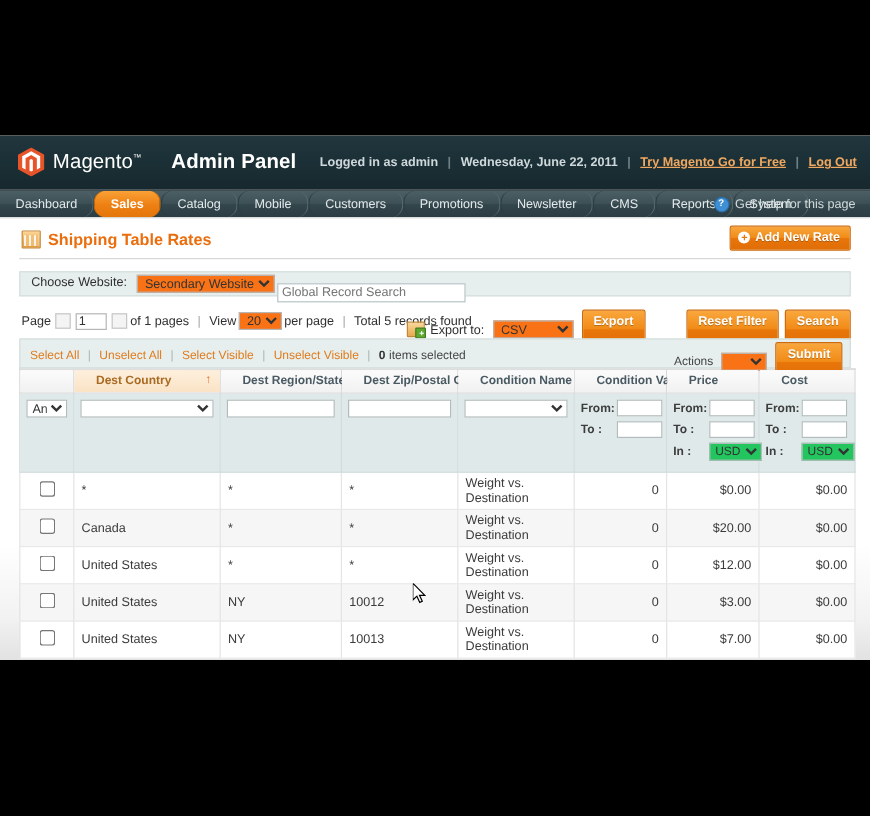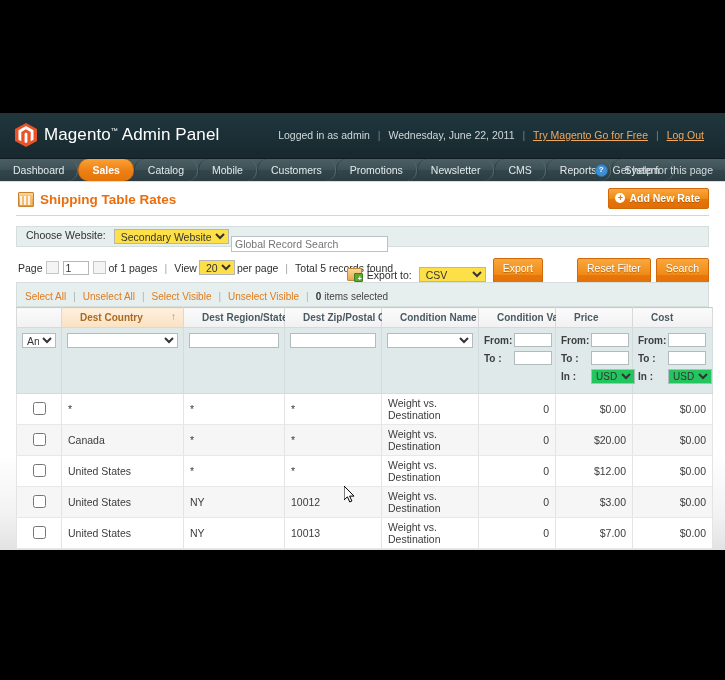--- a/index.html
+++ b/index.html
@@ -26,34 +26,34 @@
   }
   .logo-wrap { position:absolute; left:15px; top:10px; display:flex; align-items:center; }
   .logo-mark {
     width: 22px; height: 24px; position: relative; margin-right: 7px;
   }
   .logo-mark svg { display:block; }
   .logo-text {
     color: #fff; font-size: 17px; letter-spacing: .1px; white-space: nowrap;
   }
   .logo-text .tm { font-size: 7px; vertical-align: super; }
-  .logo-text b { font-weight: normal; }
+  .logo-text b { font-weight: bold; margin-left: 20px; }
 
   .search-box {
     position: absolute; left: 231px; top: 123px;
     width: 157px; height: 16px;
     background: #fff; border: 1px solid #b7c3c6;
     font-size: 10.5px; color: #3c3c3c;
     padding: 0 0 0 3px; line-height: 16px;
     font-family: "Liberation Sans", sans-serif;
     box-sizing: border-box;
   }
   .hdr-right {
-    position: absolute; right: 21px; top: 16px;
-    font-size: 10.5px; color: #cfd8da; white-space: nowrap;
+    position: absolute; right: 11px; top: 16px;
+    font-size: 10.5px; color: #cfd8da; white-space: nowrap; font-weight: bold;
   }
   .hdr-right .sep { color: #6d8085; margin: 0 5px; }
   .hdr-right a { color: #f0a860; text-decoration: underline; }
 
   
   .nav {
     height: 22px;
     background: linear-gradient(to bottom, #4c5f64 0%, #3d5055 48%, #33464b 52%, #2b3d42 100%);
     display: flex; align-items: stretch;
     position: relative;
@@ -147,21 +147,21 @@
     margin: 0 3px;
   }
   input.pg-num {
     width: 26px; height: 14px; font-size: 10.5px; text-align: left;
     border: 1px solid #b6b6b6; padding: 0 2px; margin: 0 1px;
     font-family: "Liberation Sans", sans-serif; color: #333;
     box-sizing: border-box;
   }
   select.mini {
     font-size: 10.5px; height: 15px; padding: 0 0 0 2px;
-    border: 1px solid #b6b6b6; background: #fde047;
+    border: 1px solid #b6b6b6; background: #f97316;
     font-family: "Liberation Sans", sans-serif; color:#333;
     margin: 0 2px;
   }
   .toolbar-right {
     position: absolute; right: 0; top: -2px;
     display: flex; align-items: center; gap: 5px;
   }
   .export-icon {
     width: 13px; height: 11px; position: relative;
     background: linear-gradient(to bottom,#fad79b,#e7a94f);
@@ -170,21 +170,21 @@
   .export-icon:after{
     content:''; position:absolute; right:-2px; bottom:-2px;
     width:7px; height:7px; background:#5ea832; border:1px solid #3f7d1e;
     border-radius:1px;
   }
   .export-icon .pl{ position:absolute; right:-1px; bottom:-2px; z-index:2;
     color:#fff; font-size:7px; font-weight:bold; line-height:7px; }
   .btn-orange {
     background: linear-gradient(to bottom,#f9a73d 0%, #f18a16 50%, #e8760a 51%, #e06d06 100%);
     border: 1px solid #d06a08; border-radius: 2px;
-    color: #fff; font-size: 10.5px; font-weight: normal;
+    color: #fff; font-size: 10.5px; font-weight: bold;
     padding: 3px 9px 16px 9px; cursor: pointer;
     text-shadow: 0 1px 0 rgba(0,0,0,.25);
     font-family: "Liberation Sans", sans-serif;
   }
 
   .massaction-bar {
     background: #e7efee; border: 1px solid #d4dedd;
     padding: 4px 8px; font-size: 10px; color: #444;
     display: flex; align-items: flex-end; position: relative;
     height: 15px;
@@ -369,20 +369,27 @@
         <span class="sep">|</span>
         <a href="#">Unselect All</a>
         <span class="sep">|</span>
         <a href="#">Select Visible</a>
         <span class="sep">|</span>
         <a href="#">Unselect Visible</a>
         <span class="sep">|</span>
         <b>0</b>
         <span style="margin-left:3px;">items selected</span>
 
+        <div class="massaction-right">
+          <span style="font-size:10px;color:#444;">Actions</span>
+          <select class="mini" style="width:38px;">
+            <option></option>
+          </select>
+          <button class="btn-orange">Submit</button>
+        </div>
       </div>
 
       <table class="grid">
         <colgroup>
           <col style="width:45px">
             <col style="width:122px">
             <col style="width:101px">
           <col style="width:97px">
             <col style="width:97px">
             <col style="width:77px">

